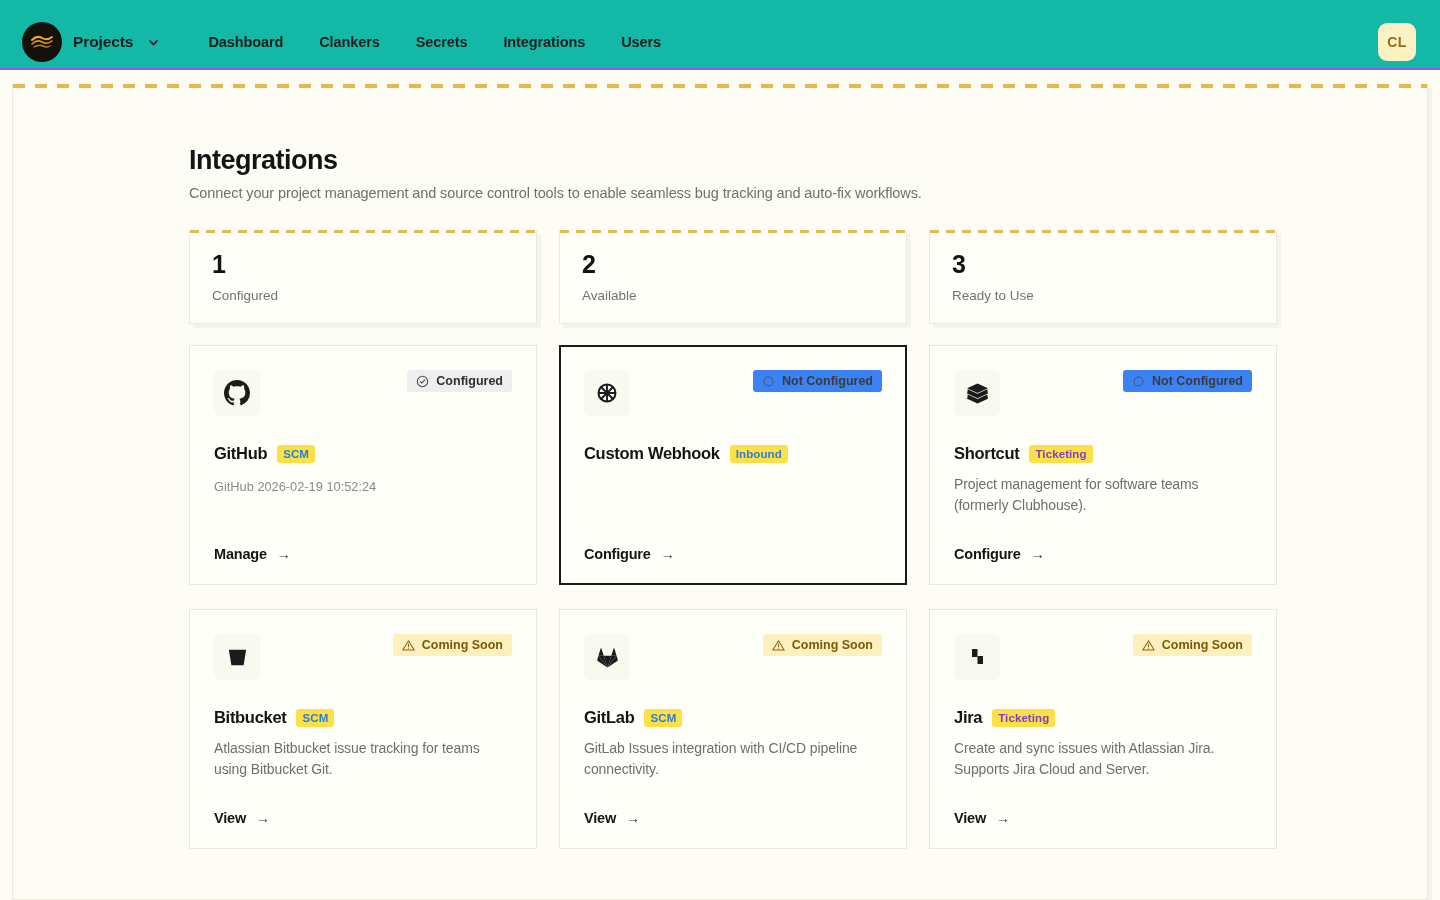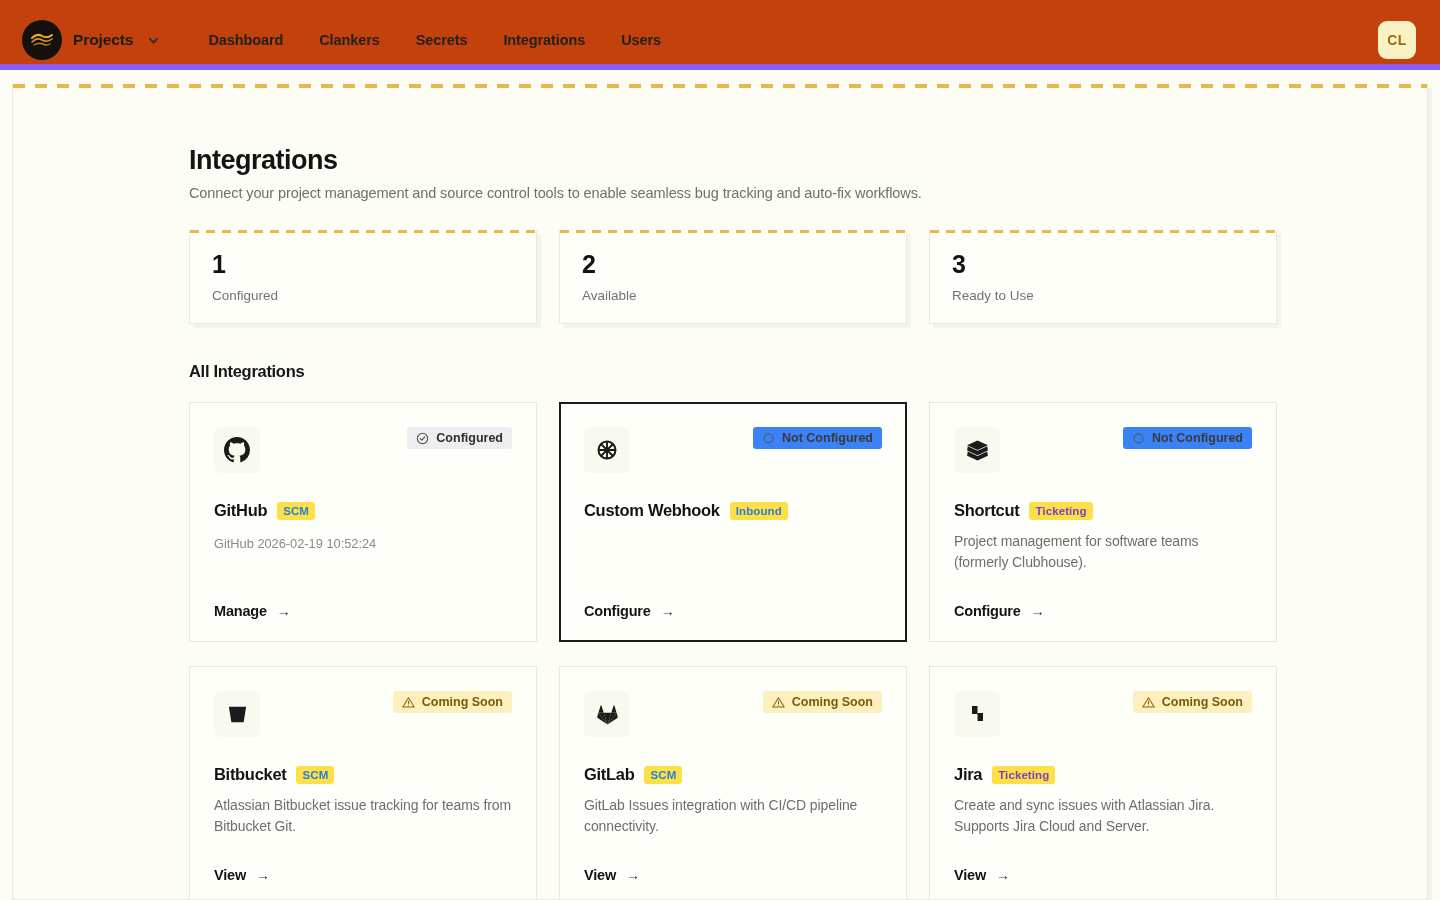--- a/index.html
+++ b/index.html
@@ -13,25 +13,25 @@
   body {
     font-family: "Liberation Sans", sans-serif;
     background: #fdfcf4;
     color: #1c1c1c;
     -webkit-font-smoothing: antialiased;
   }
 
   
   .topbar {
     height: 70px;
-    background: #c2410c;
+    background: #14b8a6;
     display: flex;
     align-items: center;
     padding: 16px 24px 0 22px;
-    border-bottom: 6px solid #8b5cf6;
+    border-bottom: 2px solid #8b5cf6;
     position: relative;
     z-index: 5;
   }
 
   .brand {
     display: flex;
     align-items: center;
     gap: 11px;
     margin-right: 48px;
   }
@@ -359,21 +359,20 @@
         <div class="stat-card">
           <div class="stat-num">2</div>
           <div class="stat-label">Available</div>
         </div>
         <div class="stat-card">
           <div class="stat-num">3</div>
           <div class="stat-label">Ready to Use</div>
         </div>
       </div>
 
-      <h2 class="section-title">All Integrations</h2>
 
       <div class="grid">
 
         <div class="int-card">
           <div class="card-top">
             <div class="icon-tile">
               <svg width="26" height="26" viewBox="0 0 16 16" fill="#1b1b1b">
                 <path d="M8 0C3.58 0 0 3.58 0 8c0 3.54 2.29 6.53 5.47 7.59.4.07.55-.17.55-.38 0-.19-.01-.82-.01-1.49-2.01.37-2.53-.49-2.69-.94-.09-.23-.48-.94-.82-1.13-.28-.15-.68-.52-.01-.53.63-.01 1.08.58 1.23.82.72 1.21 1.87.87 2.33.66.07-.52.28-.87.51-1.07-1.78-.2-3.64-.89-3.64-3.95 0-.87.31-1.59.82-2.15-.08-.2-.36-1.02.08-2.12 0 0 .67-.21 2.2.82.64-.18 1.32-.27 2-.27s1.36.09 2 .27c1.53-1.04 2.2-.82 2.2-.82.44 1.1.16 1.92.08 2.12.51.56.82 1.27.82 2.15 0 3.07-1.87 3.75-3.65 3.95.29.25.54.73.54 1.48 0 1.07-.01 1.93-.01 2.2 0 .21.15.46.55.38A8.01 8.01 0 0 0 16 8c0-4.42-3.58-8-8-8z"></path>
               </svg>
             </div>
@@ -469,21 +468,21 @@
                     <path d="M8 11.4 V11.5" stroke-linecap="round"></path>
                 </svg>
               </span>
               <span>Coming Soon</span>
             </span>
           </div>
           <div class="card-name-row">
             <span class="card-name">Bitbucket</span>
             <span class="tag scm">SCM</span>
           </div>
-          <div class="card-desc">Atlassian Bitbucket issue tracking for teams from Bitbucket Git.</div>
+          <div class="card-desc">Atlassian Bitbucket issue tracking for teams using Bitbucket Git.</div>
           <div class="card-action">
             <span>View</span>
             <span class="arrow">→</span>
           </div>
         </div>
 
         <div class="int-card">
           <div class="card-top">
             <div class="icon-tile">
               <svg width="25" height="25" viewBox="0 0 24 24" fill="#1b1b1b">

